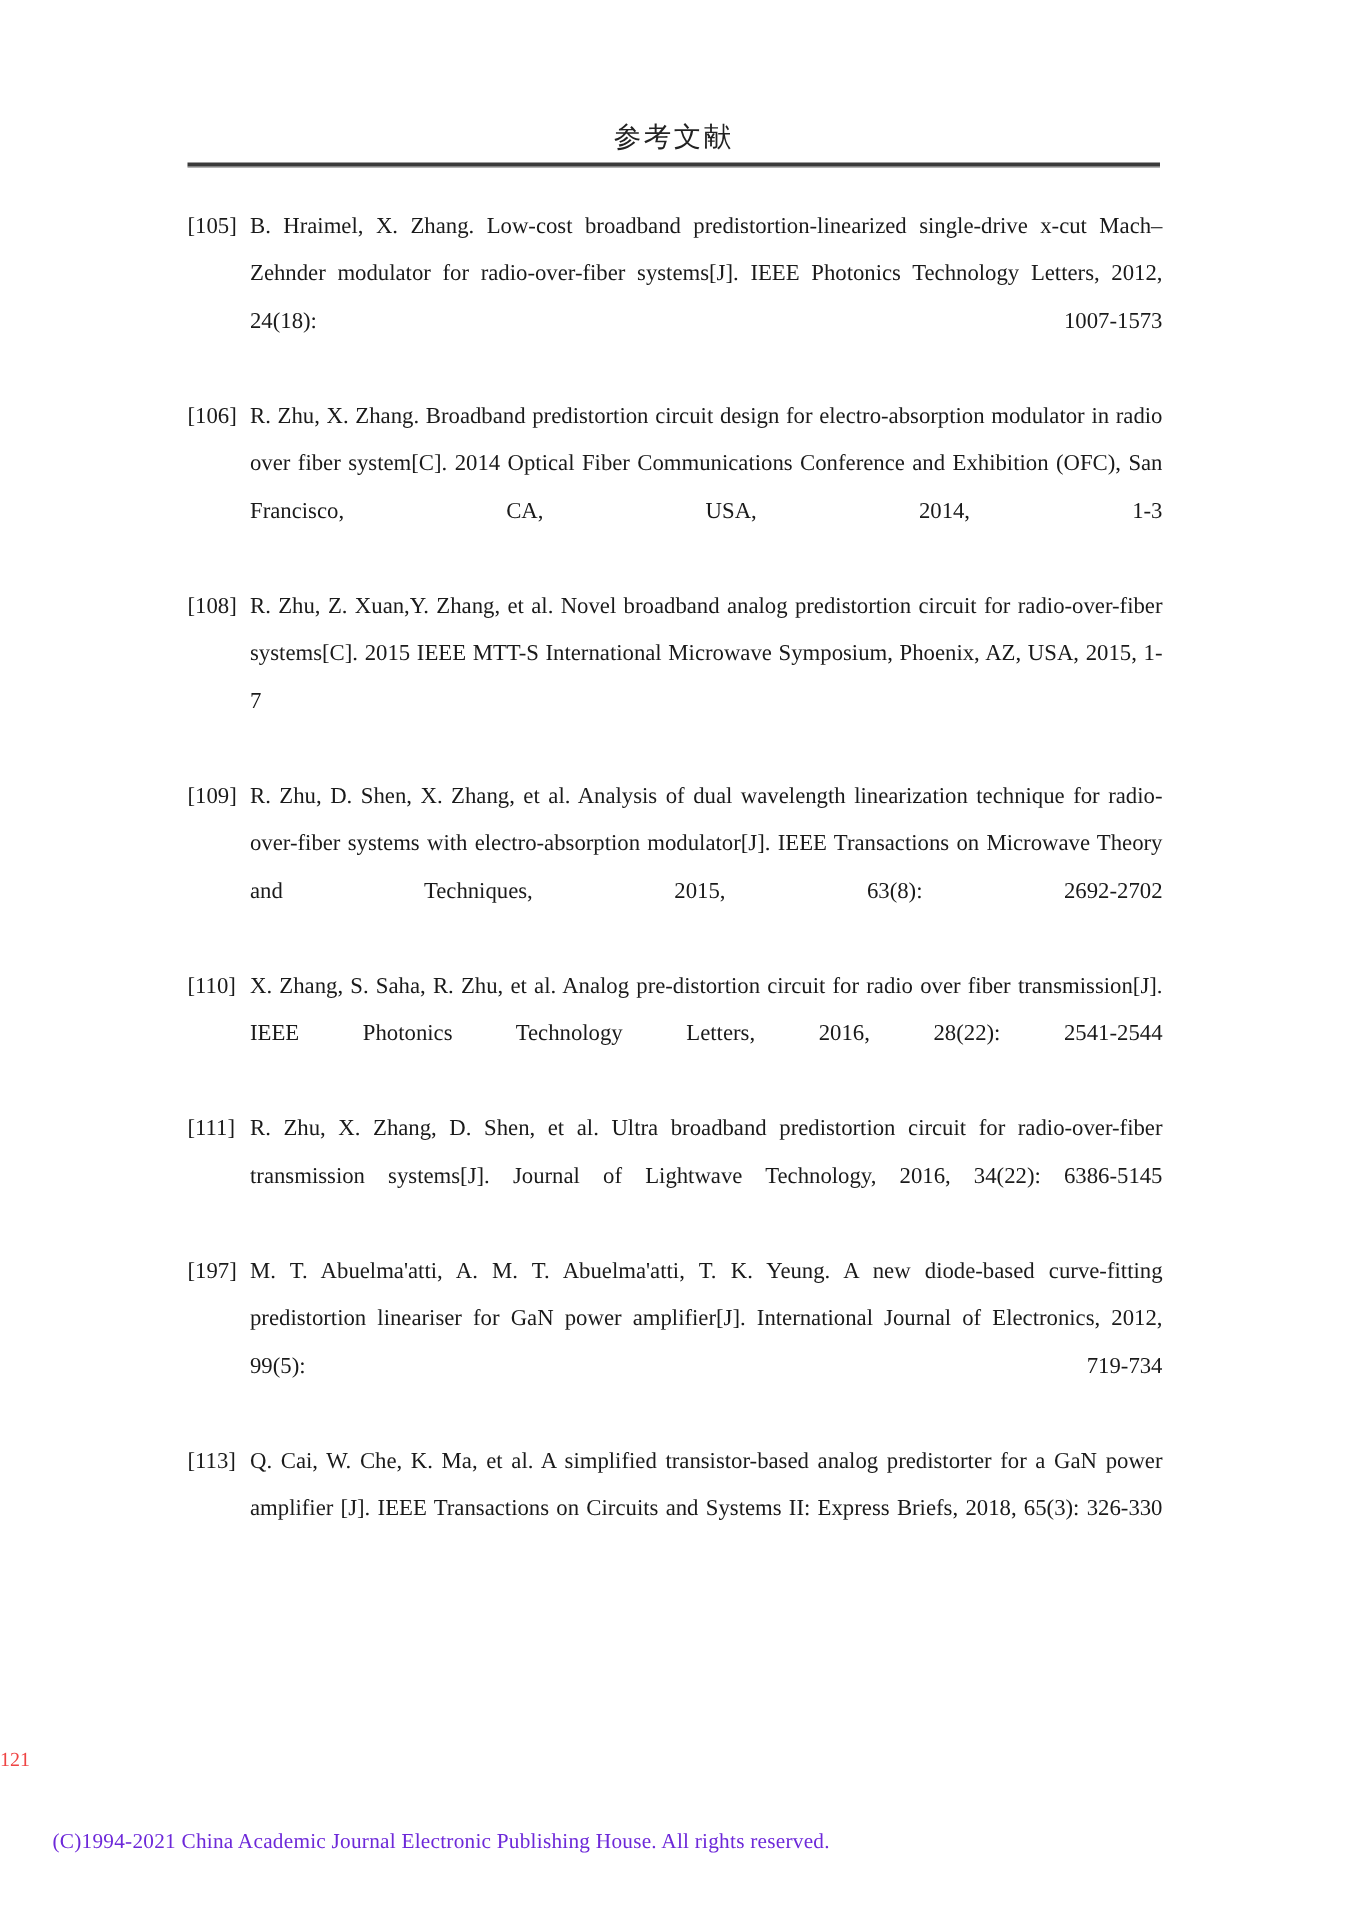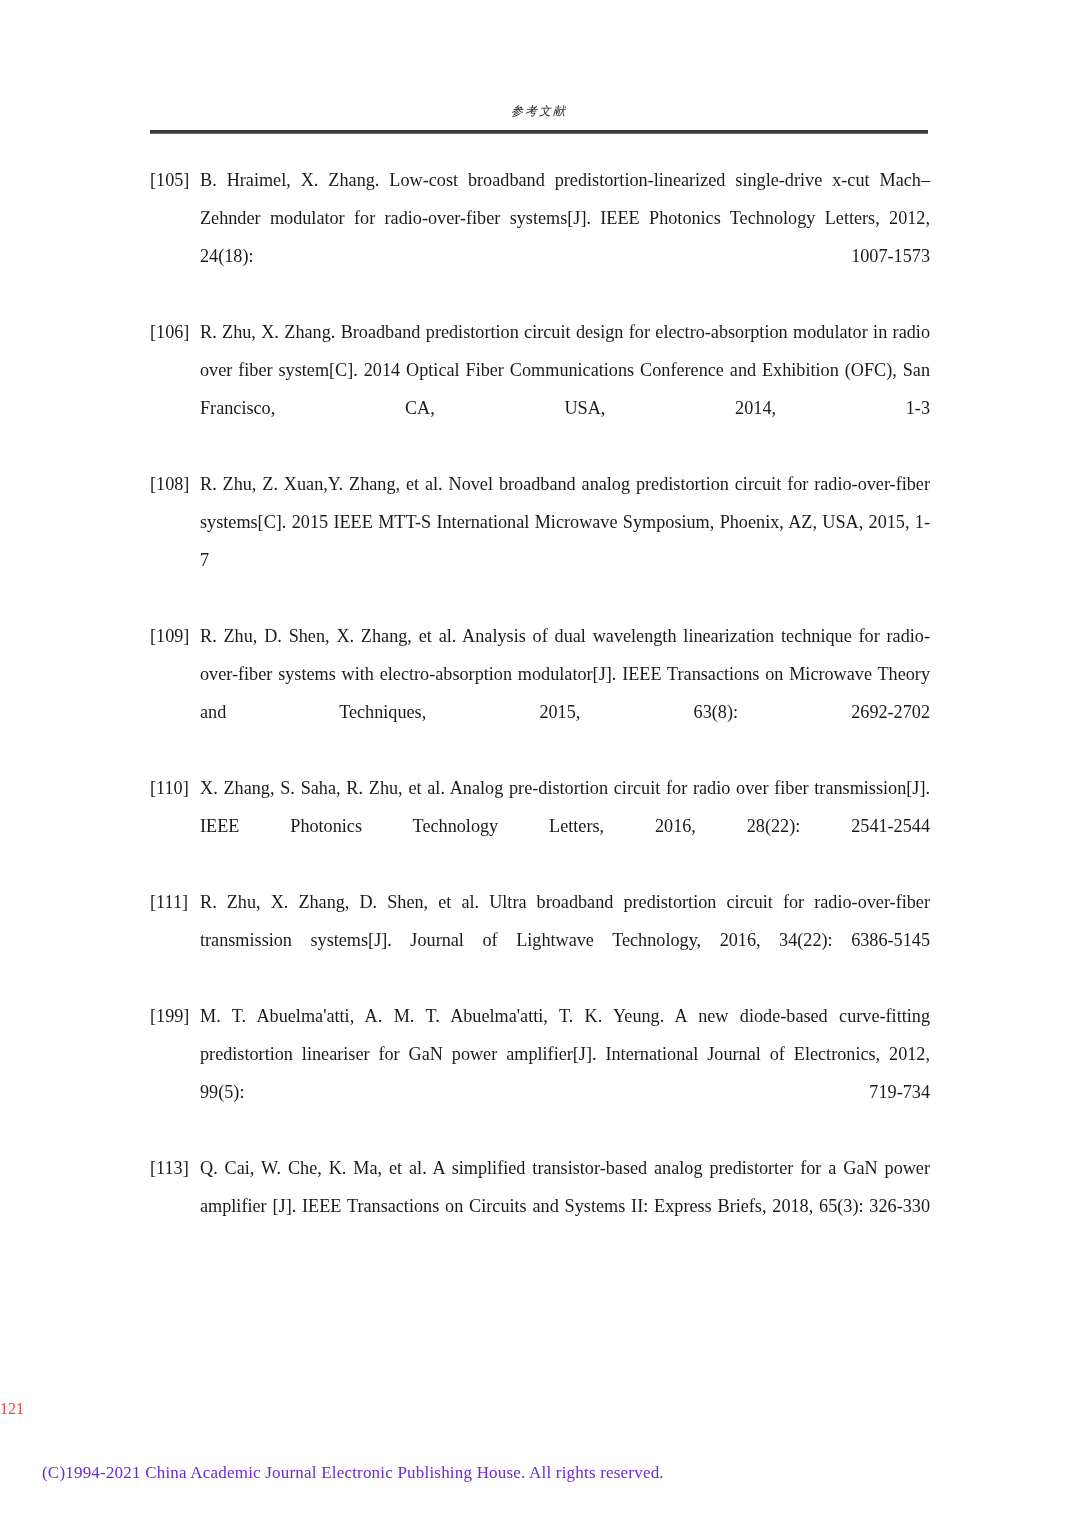--- a/index.html
+++ b/index.html
@@ -21,26 +21,25 @@
 
   
   .header {
     position: absolute;
     left: 150px;
     top: 98px;
     width: 778px;
   }
   .header-title {
     text-align: center;
-    font-size: 12px;
+    font-size: 22px;
     line-height: 26px;
     letter-spacing: 2px;
     color: #222222;
     font-family: "DejaVu Serif", "Liberation Serif", serif;
-    font-style: italic;
   }
   .header-rule {
     margin-top: 6px;
     height: 0;
     border-top: 3px solid #3a3a3a;
     border-bottom: 1px solid #6a6a6a;
   }
 
   
   .refs {
@@ -162,21 +161,21 @@
       <span class="ref-label">[110]</span>
       <span class="ref-text">X. Zhang, S. Saha, R. Zhu, et al. Analog pre-distortion circuit for radio over fiber transmission[J]. IEEE Photonics Technology Letters, 2016, 28(22): 2541-2544</span>
     </div>
 
     <div class="ref">
       <span class="ref-label">[111]</span>
       <span class="ref-text">R. Zhu, X. Zhang, D. Shen, et al. Ultra broadband predistortion circuit for radio-over-fiber transmission systems[J]. Journal of Lightwave Technology, 2016, 34(22): 6386-5145</span>
     </div>
 
     <div class="ref">
-      <span class="ref-label">[199]</span>
+      <span class="ref-label">[197]</span>
       <span class="ref-text">M. T. Abuelma'atti, A. M. T. Abuelma'atti, T. K. Yeung. A new diode-based curve-fitting predistortion lineariser for GaN power amplifier[J]. International Journal of Electronics, 2012, 99(5): 719-734</span>
     </div>
 
     <div class="ref">
       <span class="ref-label">[113]</span>
       <span class="ref-text">Q. Cai, W. Che, K. Ma, et al. A simplified transistor-based analog predistorter for a GaN power amplifier [J]. IEEE Transactions on Circuits and Systems II: Express Briefs, 2018, 65(3): 326-330</span>
     </div>
 
   </div>
 

